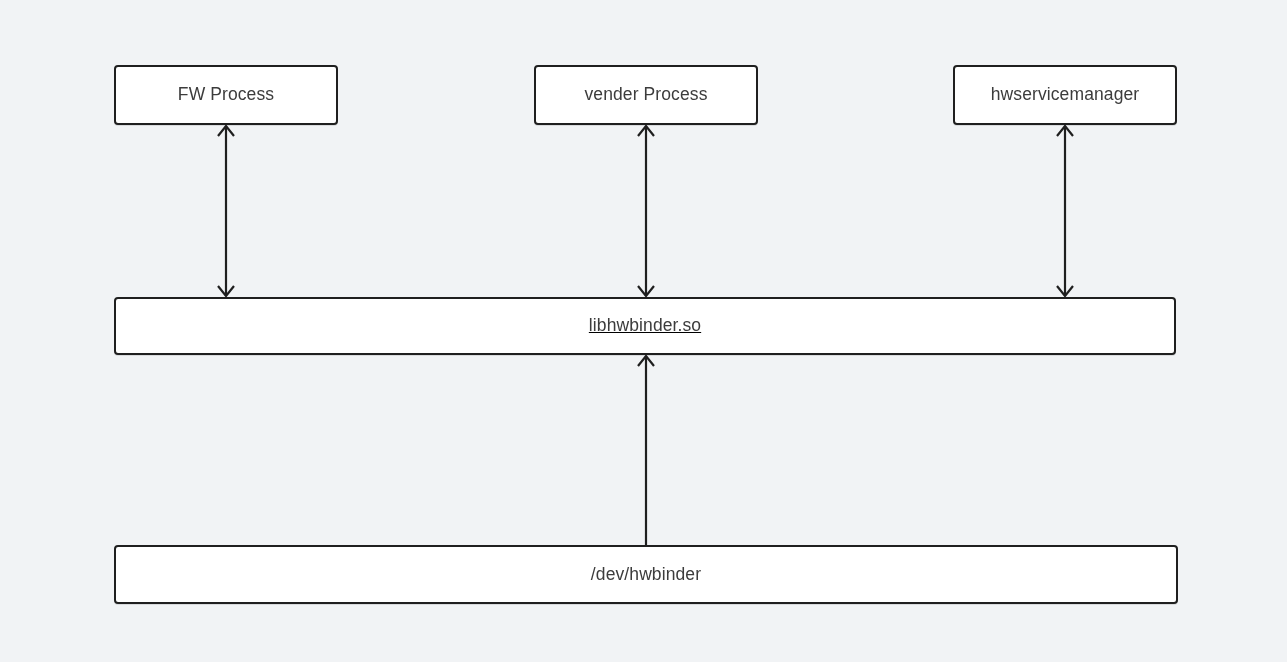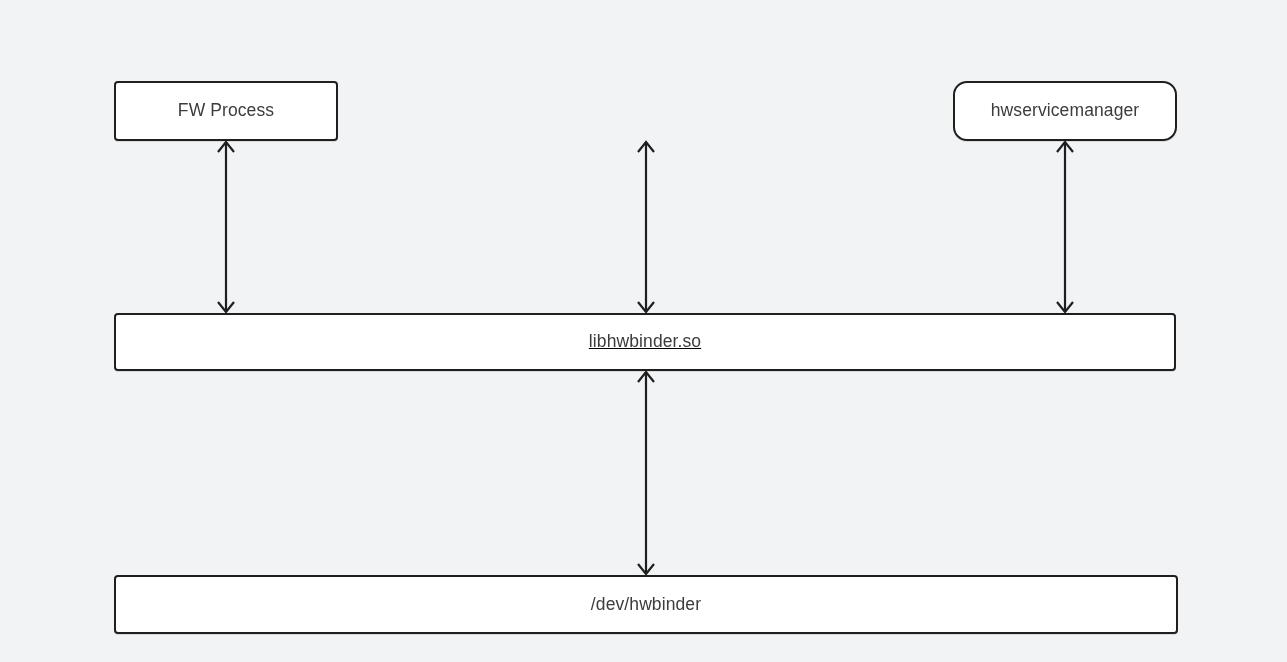--- a/index.html
+++ b/index.html
@@ -13,21 +13,20 @@
     font-family: "Liberation Sans", sans-serif;
     overflow: hidden;
     position: relative;
   }
   #diagram-canvas {
     position: absolute;
     left: 0;
     top: 0;
     width: 1287px;
     height: 610px;
-    margin-top: 16px;
   }
   .node-box {
     position: absolute;
     box-sizing: border-box;
     background: #ffffff;
     border: 2.2px solid #1f1f1f;
     border-radius: 4px;
     display: flex;
     align-items: center;
     justify-content: center;
@@ -38,24 +37,24 @@
     font-size: 17.5px;
     color: #3c3c3c;
     line-height: 1;
     letter-spacing: 0.1px;
     white-space: nowrap;
     font-weight: 400;
   }
   
   #box-fw-process   { left: 114px; top: 65px;  width: 224px; height: 60px; }
   #box-vender-process { left: 534px; top: 65px; width: 224px; height: 60px; }
-  #box-hwservicemanager { left: 953px; top: 65px; width: 224px; height: 60px; border-radius: 14px; }
+  #box-hwservicemanager { left: 953px; top: 65px; width: 224px; height: 60px; }
   
   #box-libhwbinder  { left: 114px; top: 297px; width: 1062px; height: 58px; text-decoration: underline; }
-  #box-dev-hwbinder { left: 114px; top: 559px; width: 1064px; height: 59px; }
+  #box-dev-hwbinder { left: 114px; top: 545px; width: 1064px; height: 59px; }
 
   #arrow-layer {
     position: absolute;
     left: 0; top: 0;
     width: 1287px;
     height: 662px;
     pointer-events: none;
   }
   .edge-line {
     stroke: #1f1f1f;
@@ -99,20 +98,23 @@
       <line class="edge-line" x1="646" y1="356" x2="646" y2="558"></line>
       <polyline class="edge-head" points="638,366 646,356 654,366"></polyline>
       <polyline class="edge-head" points="638,548 646,558 654,548"></polyline>
     </g>
   </svg>
 
   <div class="node-box" id="box-fw-process">
     <span class="node-label">FW Process</span>
   </div>
 
+  <div class="node-box" id="box-vender-process">
+    <span class="node-label">vender Process</span>
+  </div>
 
   <div class="node-box" id="box-hwservicemanager">
     <span class="node-label">hwservicemanager</span>
   </div>
 
   <div class="node-box" id="box-libhwbinder">
     <span class="node-label">libhwbinder.so</span>
   </div>
 
   <div class="node-box" id="box-dev-hwbinder">

